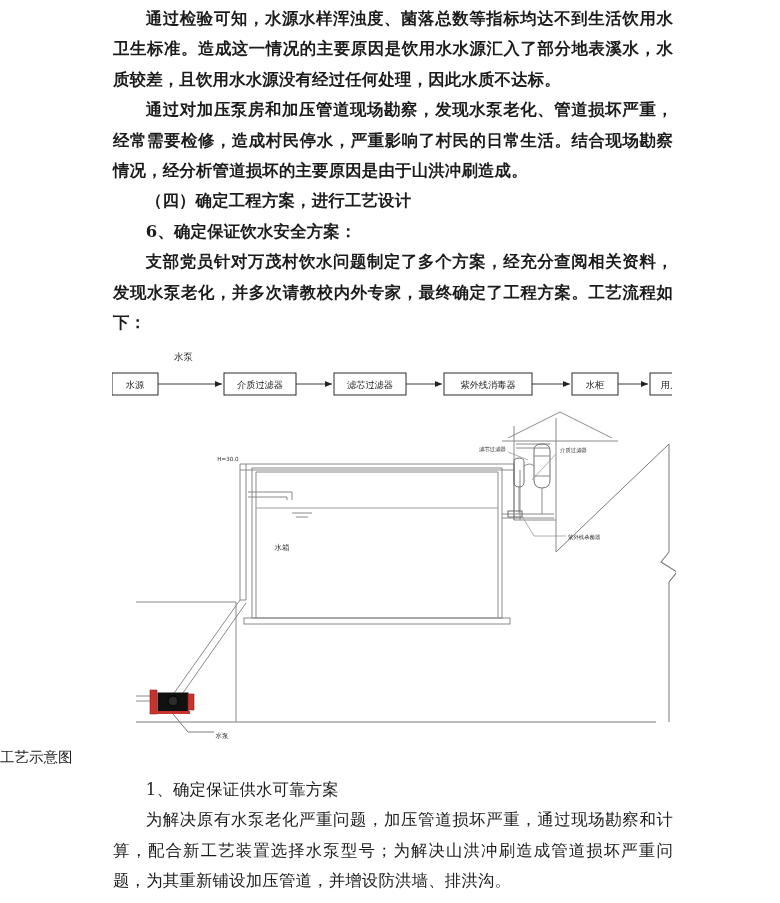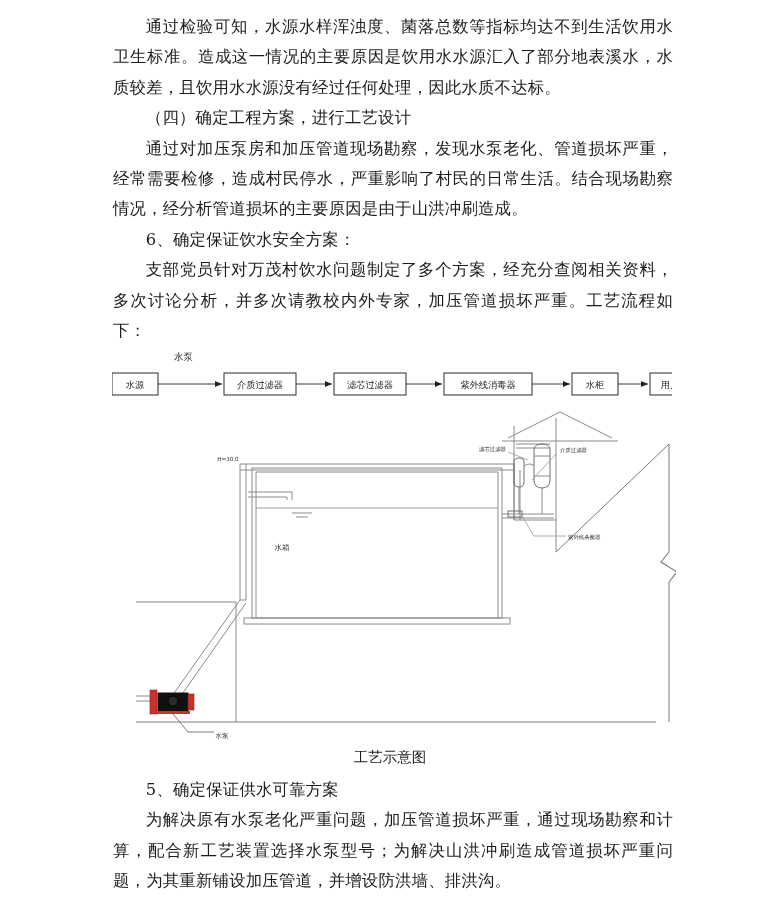--- a/index.html
+++ b/index.html
@@ -65,37 +65,37 @@
   }
   .dwg-txt {
     font-family: "DejaVu Sans", "Liberation Sans", sans-serif;
     fill: #2b2b2b;
   }
   .caption {
     position: absolute;
     top: 748px;
     left: 0;
     width: 780px;
-    text-align: center;
+    text-align: left;
     font-size: 14.5px;
     font-family: "DejaVu Serif", "Liberation Serif", serif;
     color: #1c1c1c;
   }
 </style>
 </head>
 <body>
 
 <div class="page">
 
-  <div class="textblock" style="top:12px;">
+  <div class="textblock" style="top:4px;font-weight:bold;">
     <p class="para">通过检验可知，水源水样浑浊度、菌落总数等指标均达不到生活饮用水卫生标准。造成这一情况的主要原因是饮用水水源汇入了部分地表溪水，水质较差，且饮用水水源没有经过任何处理，因此水质不达标。</p>
+    <p class="para">通过对加压泵房和加压管道现场勘察，发现水泵老化、管道损坏严重，经常需要检修，造成村民停水，严重影响了村民的日常生活。结合现场勘察情况，经分析管道损坏的主要原因是由于山洪冲刷造成。</p>
     <p class="para">（四）确定工程方案，进行工艺设计</p>
-    <p class="para">通过对加压泵房和加压管道现场勘察，发现水泵老化、管道损坏严重，经常需要检修，造成村民停水，严重影响了村民的日常生活。结合现场勘察情况，经分析管道损坏的主要原因是由于山洪冲刷造成。</p>
     <p class="para">6、确定保证饮水安全方案：</p>
-    <p class="para">支部党员针对万茂村饮水问题制定了多个方案，经充分查阅相关资料，多次讨论分析，并多次请教校内外专家，加压管道损坏严重。工艺流程如下：</p>
+    <p class="para">支部党员针对万茂村饮水问题制定了多个方案，经充分查阅相关资料，发现水泵老化，并多次请教校内外专家，最终确定了工程方案。工艺流程如下：</p>
   </div>
 
   <div class="flow-wrap">
     <svg class="flow-svg" width="560" height="52" viewBox="0 0 560 52" xmlns="http://www.w3.org/2000/svg">
       <defs>
         <marker id="fa" markerWidth="8" markerHeight="8" refX="7" refY="3" orient="auto">
           <path d="M0,0 L7,3 L0,6 z" fill="#222"></path>
         </marker>
       </defs>
 
@@ -243,17 +243,17 @@
 
       <text class="dwg-txt" x="424" y="48" font-size="5.4" text-anchor="start">介质过滤器</text>
 
       <text class="dwg-txt" x="432" y="135" font-size="5.4" text-anchor="start">紫外线杀菌器</text>
     </svg>
   </div>
 
   <div class="caption">工艺示意图</div>
 
   <div class="textblock" style="top:775px;">
-    <p class="para">5、确定保证供水可靠方案</p>
+    <p class="para">1、确定保证供水可靠方案</p>
     <p class="para">为解决原有水泵老化严重问题，加压管道损坏严重，通过现场勘察和计算，配合新工艺装置选择水泵型号；为解决山洪冲刷造成管道损坏严重问题，为其重新铺设加压管道，并增设防洪墙、排洪沟。</p>
   </div>
 
 </div>
 
 </body></html>

